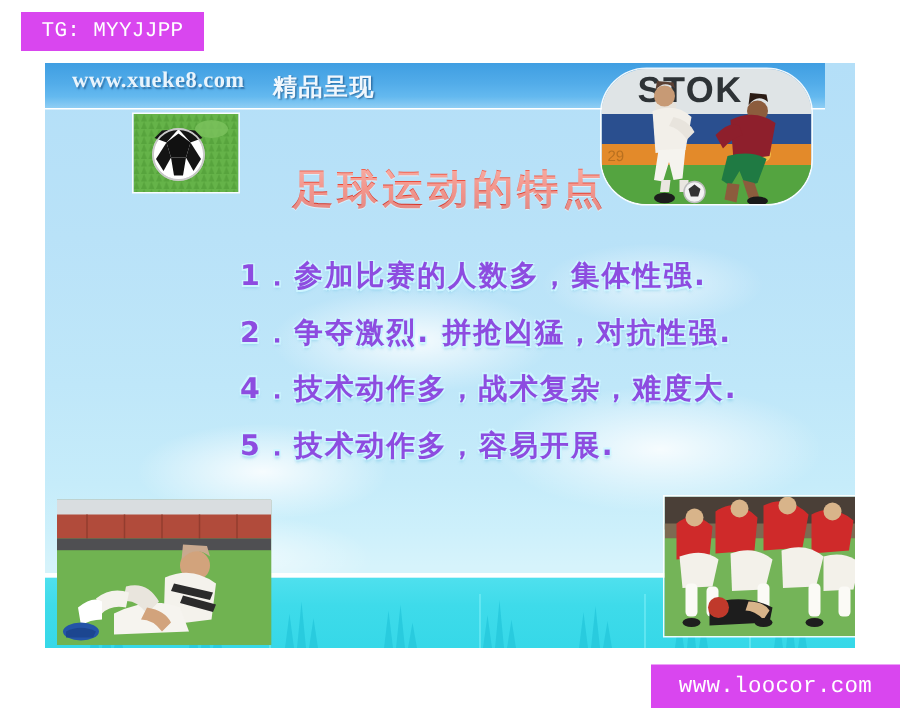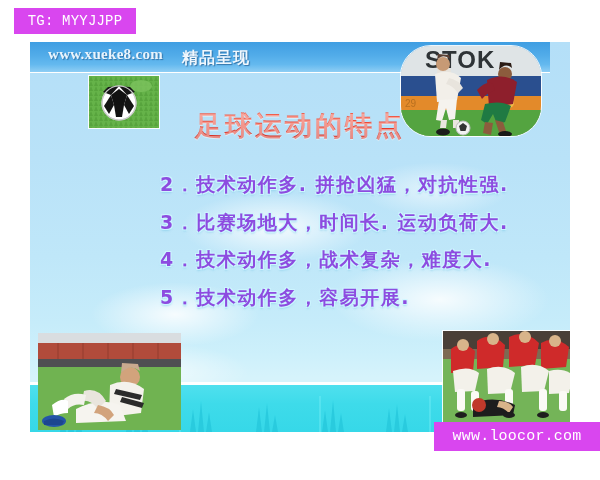--- a/index.html
+++ b/index.html
@@ -29,21 +29,21 @@
   }
   #wm-top {
     left: 14px;
     top: 8px;
     width: 122px;
     height: 26px;
     font-size: 14px;
   }
   #wm-bottom {
     left: 434px;
-    top: 422px;
+    top: 443px;
     width: 166px;
     height: 29px;
     font-size: 15px;
   }
 
   
   #slide {
     position: absolute;
     left: 30px;
     top: 42px;
@@ -259,25 +259,25 @@
       <line x1="150" y1="8" x2="150" y2="44"></line>
       <line x1="290" y1="8" x2="290" y2="44"></line>
       <line x1="400" y1="8" x2="400" y2="44"></line>
       <line x1="470" y1="8" x2="470" y2="44"></line>
     </g>
   </svg>
 
   <div id="title">足球运动的特点</div>
 
   <div id="bullets">
+    <div class="bullet b1">
+      <span class="num">1．</span><span>参加比赛的人数多，集体性强.</span>
+    </div>
     <div class="bullet b2">
-      <span class="num">2．</span><span>技术动作多. 拼抢凶猛，对抗性强.</span>
-    </div>
-    <div class="bullet b3">
-      <span class="num">3．</span><span>比赛场地大，时间长. 运动负荷大.</span>
+      <span class="num">2．</span><span>争夺激烈. 拼抢凶猛，对抗性强.</span>
     </div>
     <div class="bullet b4">
       <span class="num">4．</span><span>技术动作多，战术复杂，难度大.</span>
     </div>
     <div class="bullet b5">
       <span class="num">5．</span><span>技术动作多，容易开展.</span>
     </div>
   </div>
 
   <div class="photo" id="photo-ball">

